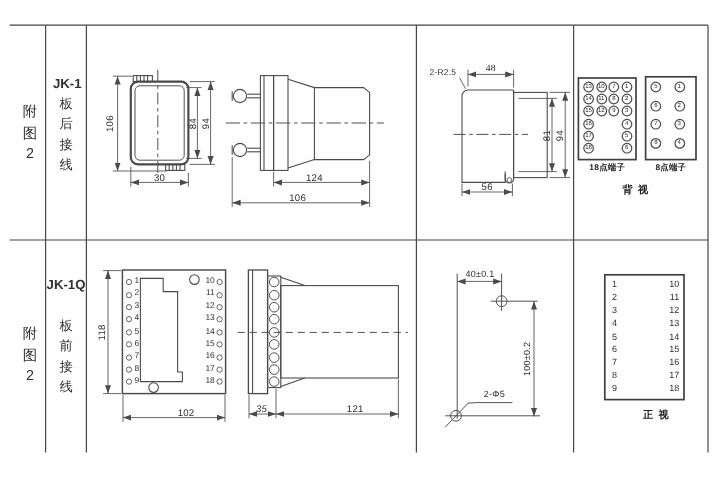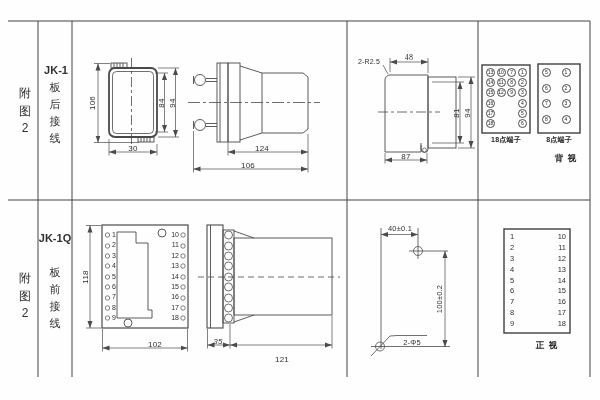--- a/index.html
+++ b/index.html
@@ -253,21 +253,21 @@
   <div class="lbl rot" style="left:92px;top:103px;">106</div>
   <div class="lbl rot" style="left:161px;top:102.5px;">84</div>
   <div class="lbl rot" style="left:172px;top:102.5px;">94</div>
   <div class="lbl" style="left:133px;top:148px;">30</div>
   <div class="lbl" style="left:262px;top:147.5px;text-align:center;">124</div>
   <div class="lbl" style="left:248px;top:164.5px;">106</div>
   <div class="lbl f7" style="left:369px;top:61px;">2-R2.5</div>
   <div class="lbl" style="left:409px;top:57px;font-family:Liberation Serif, serif;">48</div>
   <div class="lbl rot" style="left:456px;top:112.5px;">81</div>
   <div class="lbl rot" style="left:467px;top:112.5px;">94</div>
-  <div class="lbl" style="left:406px;top:156px;">87</div>
+  <div class="lbl" style="left:406px;top:156px;">56</div>
 
   <div class="tgrid tgrid18">
     <span class="tcell">13</span>
     <span class="tcell">10</span>
     <span class="tcell">7</span>
     <span class="tcell">1</span>
     <span class="tcell">14</span>
     <span class="tcell">11</span>
     <span class="tcell">8</span>
     <span class="tcell">2</span>
@@ -293,29 +293,29 @@
     <span class="tcell">1</span>
     <span class="tcell">6</span>
     <span class="tcell">2</span>
     <span class="tcell">7</span>
     <span class="tcell">3</span>
     <span class="tcell">8</span>
     <span class="tcell">4</span>
   </div>
   <div class="lbl cap" style="left:506px;top:140px;">18点端子</div>
   <div class="lbl cap" style="left:559px;top:140px;">8点端子</div>
-  <div class="lbl view" style="left:530px;top:158.5px;margin-left:36px;">背 视</div>
+  <div class="lbl view" style="left:530px;top:158.5px;">背 视</div>
 
   <div class="lbl rot" style="left:85px;top:276.5px;">118</div>
   <div class="lbl" style="left:155px;top:344px;">102</div>
   <div class="lbl" style="left:218px;top:341px;font-style:italic;">35</div>
-  <div class="lbl" style="left:282px;top:341px;margin-top:18px;">121</div>
+  <div class="lbl" style="left:296px;top:341px;">121</div>
   <div class="lbl f75" style="left:400px;top:227.5px;">40±0.1</div>
   <div class="lbl f75 rot" style="left:439px;top:299px;">100±0.2</div>
-  <div class="lbl f75" style="left:412px;top:342px;">2-Φ5</div>
+  <div class="lbl f75" style="left:412px;top:328px;">2-Φ5</div>
 
   <div class="numcol nl" style="left:112px;top:230px;width:12px;">
     <span>1</span>
     <span>2</span>
     <span>3</span>
     <span>4</span>
     <span>5</span>
     <span>6</span>
     <span>7</span>
     <span>8</span>

